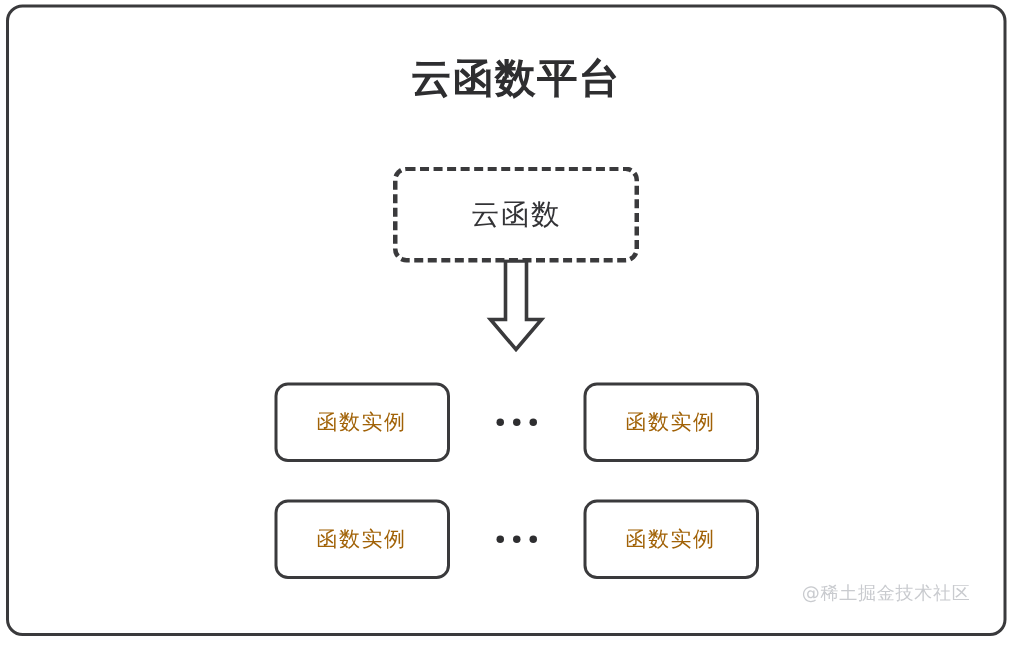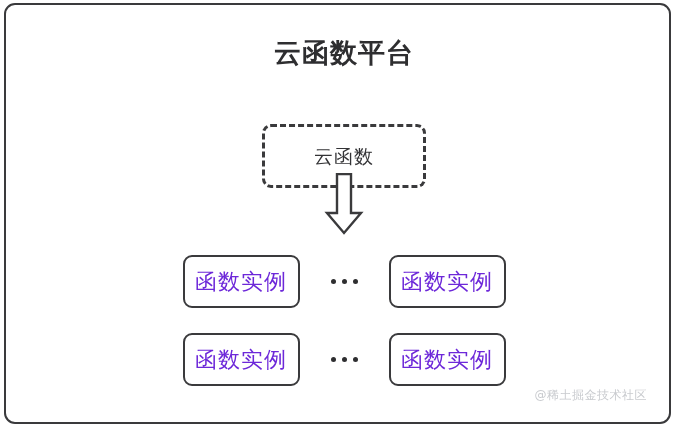--- a/index.html
+++ b/index.html
@@ -46,21 +46,21 @@
     line-height: 36px;
     color: #2e2e30;
     letter-spacing: 1px;
     white-space: nowrap;
   }
 
   
   .cloud-function-node {
     position: absolute;
     left: 256px;
-    top: 119px;
+    top: 106px;
     width: 164px;
     height: 64px;
     box-sizing: border-box;
     border: 3px dashed #3a3a3c;
     border-radius: 9px;
     background: #ffffff;
     display: flex;
     align-items: center;
     justify-content: center;
   }
@@ -99,22 +99,22 @@
     height: 53px;
     box-sizing: border-box;
     border: 2.6px solid #3a3a3c;
     border-radius: 9px;
     background: #ffffff;
     display: flex;
     align-items: center;
     justify-content: center;
   }
   .instance-box .instance-label {
-    font-size: 22px;
-    color: #6d28d9;
+    font-size: 14px;
+    color: #a16207;
     line-height: 1;
     letter-spacing: 1px;
     white-space: nowrap;
   }
 
   .ellipsis {
     width: 89px;
     height: 53px;
     display: flex;
     align-items: center;

